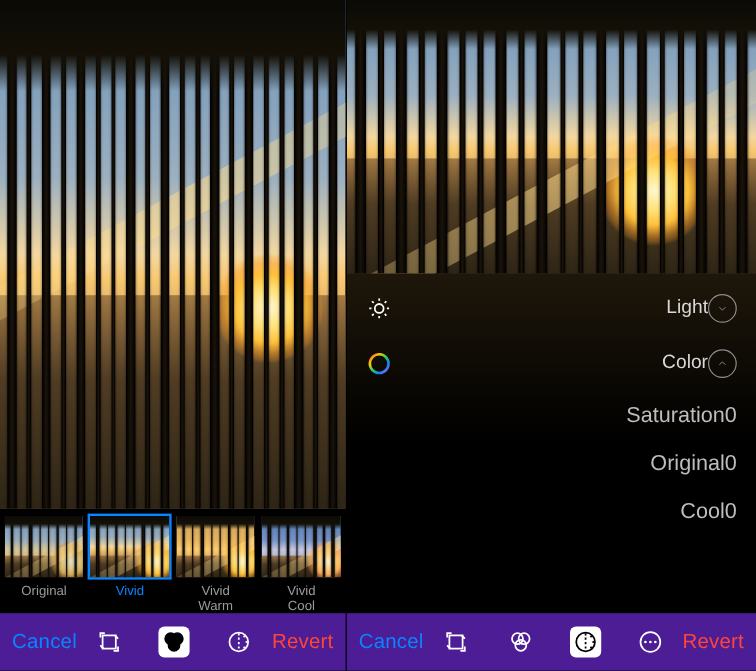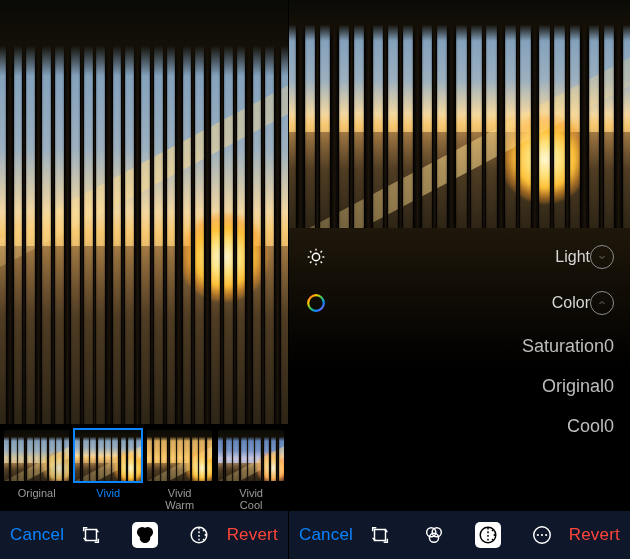--- a/index.html
+++ b/index.html
@@ -41,21 +41,21 @@
   .thumb .canopy{height:22%;}
   .thumb.original .sky{background:linear-gradient(to bottom,#6b92b8 0%,#9cb0c0 40%,#d8c79a 55%,#c8a268 100%);}
   .thumb.original .sun{filter:saturate(0.7) brightness(0.9);}
   .thumb.warm .sky{background:linear-gradient(to bottom,#caa060 0%,#eab860 40%,#ffce70 55%,#b07830 100%);}
   .thumb.cool .sky{background:linear-gradient(to bottom,#4c78b0 0%,#7a95c8 40%,#c8c8e0 55%,#8890c8 100%);}
   .thumb.cool .sun{filter:hue-rotate(-20deg);}
   .filter-label{font-size:11px;margin-top:4px;text-align:center;line-height:12px;min-height:24px;color:#9a9a9a;}
   .filter-item.selected .filter-label{color:#0a84ff;}
 
   
-  .toolbar{height:48px;display:flex;align-items:center;justify-content:space-between;background:#0f172a;padding:0 10px;}
+  .toolbar{height:48px;display:flex;align-items:center;justify-content:space-between;background:#4c1d95;padding:0 10px;}
   .tb-center{display:flex;gap:28px;align-items:center;}
   .tb-btn{font-size:17px;letter-spacing:.2px;cursor:pointer;}
   .blue{color:#0a84ff;} .red{color:#ff453a;}
   .tool-icon{width:26px;height:26px;display:flex;align-items:center;justify-content:center;color:#fff;cursor:pointer;}
   .tool-icon.selected{background:#fff;color:#000;border-radius:5px;}
   svg.icn{width:22px;height:22px;stroke:currentColor;fill:none;stroke-width:1.6;}
 
   
   .right .preview{flex:0 0 228px;}
   .adjust-panel{flex:1;background:linear-gradient(to bottom,rgba(60,45,20,0.5) 0%,#000 50%);padding:6px 16px 0 14px;}

